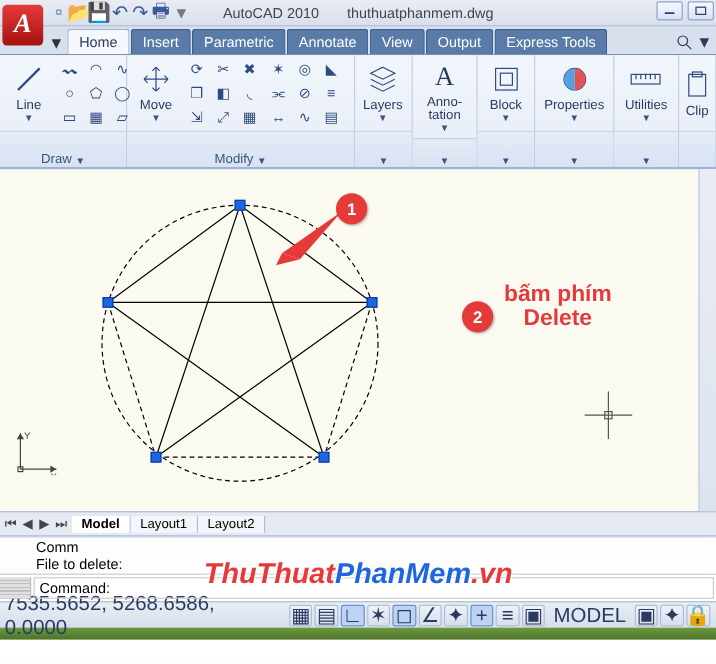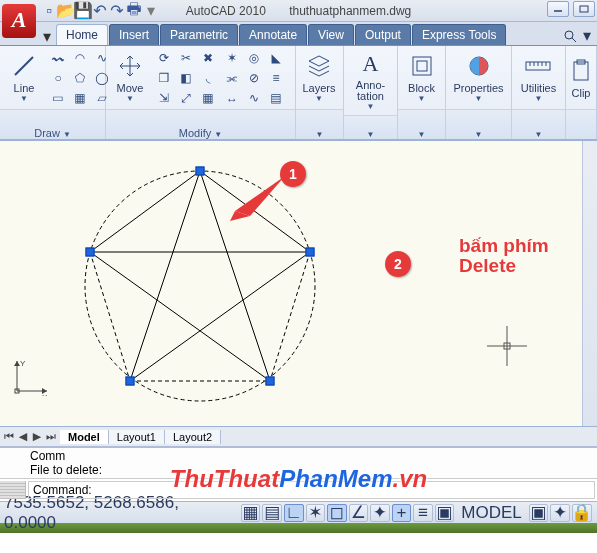--- a/index.html
+++ b/index.html
@@ -40,21 +40,21 @@
 
   
   .canvas-wrap { position: relative; height: 287px; background: #fafaf0; border-top: 1px solid #9db3d6; border-bottom: 1px solid #9db3d6; }
   .canvas-wrap::after { content: ""; position: absolute; right: 0; top: 0; bottom: 0; width: 14px; background: linear-gradient(#e9edf3,#dde4ef); border-left: 1px solid #b9c6de; }
   .ucs { position: absolute; left: 12px; bottom: 30px; }
   .cursor { position: absolute; right: 70px; bottom: 60px; }
 
   .grip { width: 9px; height: 9px; background: #1e66e0; border: 1px solid #0b3fa0; position: absolute; transform: translate(-4.5px,-4.5px); }
 
   .badge { width: 26px; height: 26px; border-radius: 50%; background: #e63a3a; color: #fff; display: flex; align-items: center; justify-content: center; font: bold 14px sans-serif; position: absolute; box-shadow: 1px 1px 2px rgba(0,0,0,.3); }
-  .redtext { position: absolute; color: #e63a3a; font: 600 19px Arial; line-height: 1.05; text-shadow: 0 0 3px #fff; margin-left: 39px; }
+  .redtext { position: absolute; color: #e63a3a; font: 600 19px Arial; text-align: center; line-height: 1.05; text-shadow: 0 0 3px #fff; }
 
   
   .layouttabs { height: 20px; background: #e4e9f2; display: flex; align-items: center; font-size: 11px; border-bottom: 1px solid #b0bdd6; }
   .ltnav { display: flex; margin: 0 2px; }
   .ltnav span { width: 14px; height: 14px; display: flex; align-items: center; justify-content: center; color: #444; cursor: pointer; }
   .lt { padding: 1px 8px; border-right: 1px solid #b0bdd6; background: #f2f5fa; cursor: pointer; }
   .lt.active { background: #fff; font-weight: 600; }
   .lt-slant { width: 10px; border-right: 1px solid #b0bdd6; transform: skewX(25deg); margin-left: -4px; background: #f2f5fa; }
 
   

